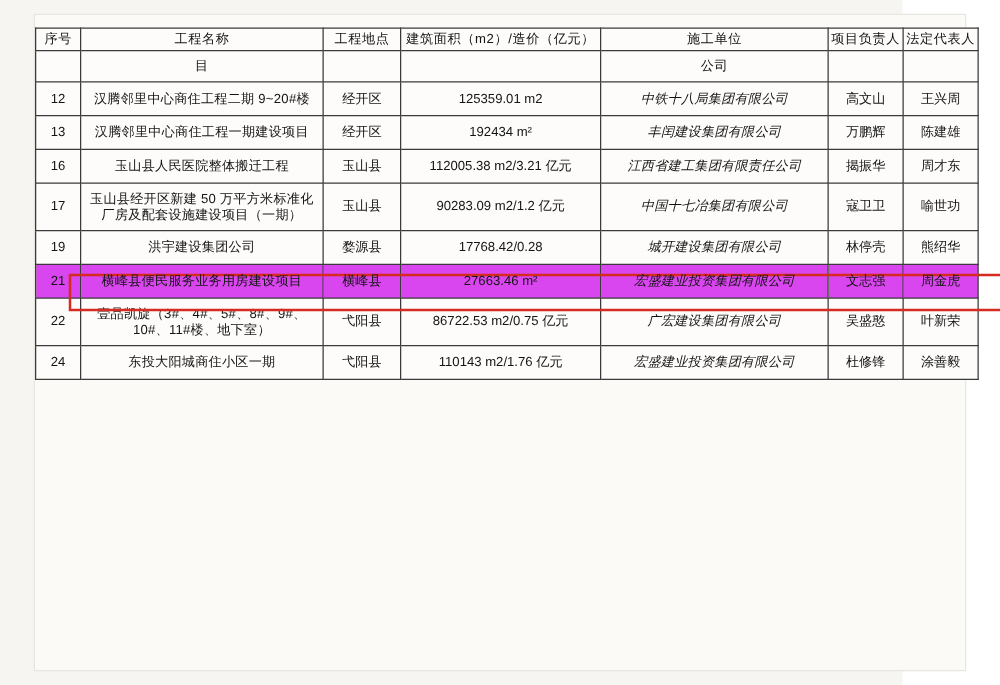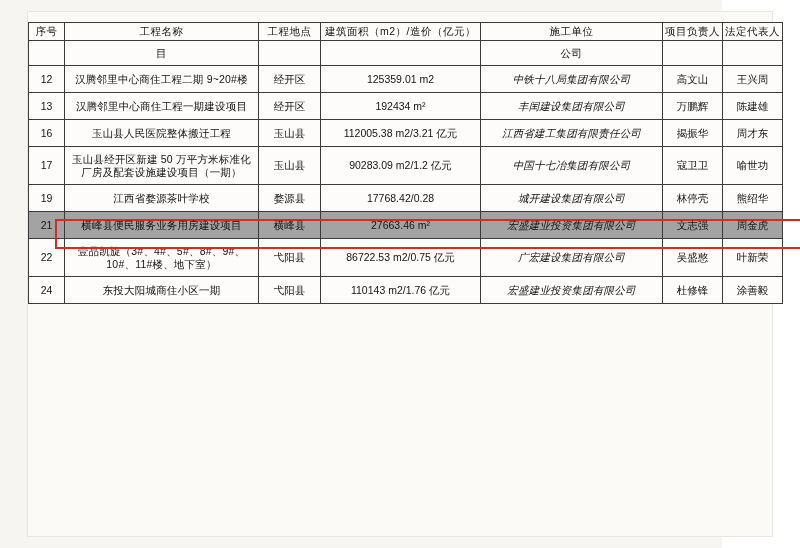--- a/index.html
+++ b/index.html
@@ -80,21 +80,21 @@
   .hl-box {
     position: absolute;
     pointer-events: none;
     border: 2.5px solid #d62b20;
     left: 26px;
     width: 748px;
     height: 30px;
     box-sizing: border-box;
   }
   .shade {
-    background: #a3a3a3;
+    background: #d946ef;
   }
 </style>
 </head>
 <body>
 
 <div class="page">
   <div class="paper"></div>
 
   <table class="doc">
     <colgroup>
@@ -158,21 +158,21 @@
         <td>17</td>
         <td class="name-cell">玉山县经开区新建 50 万平方米标准化厂房及配套设施建设项目（一期）</td>
         <td>玉山县</td>
         <td>90283.09 m2/1.2 亿元</td>
         <td class="unit-cell">中国十七冶集团有限公司</td>
         <td>寇卫卫</td>
         <td>喻世功</td>
       </tr>
       <tr>
         <td>19</td>
-        <td class="name-cell">江西省婺源茶叶学校</td>
+        <td class="name-cell">洪宇建设集团公司</td>
         <td>婺源县</td>
         <td>17768.42/0.28</td>
         <td class="unit-cell">城开建设集团有限公司</td>
         <td>林停壳</td>
         <td>熊绍华</td>
       </tr>
       <tr class="highlight shade">
         <td>21<span class="hl-box"></span></td>
         <td class="name-cell">横峰县便民服务业务用房建设项目</td>
         <td>横峰县</td>

